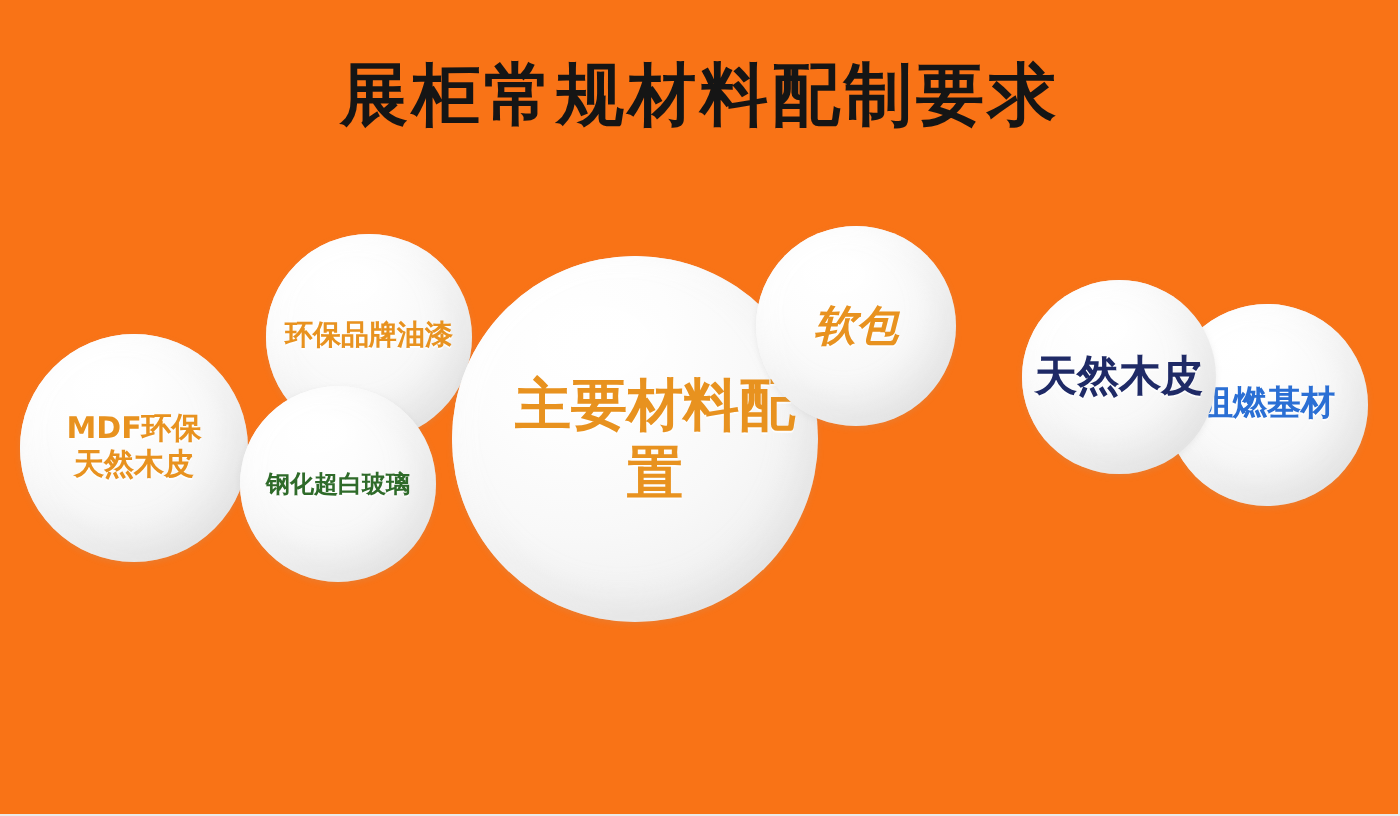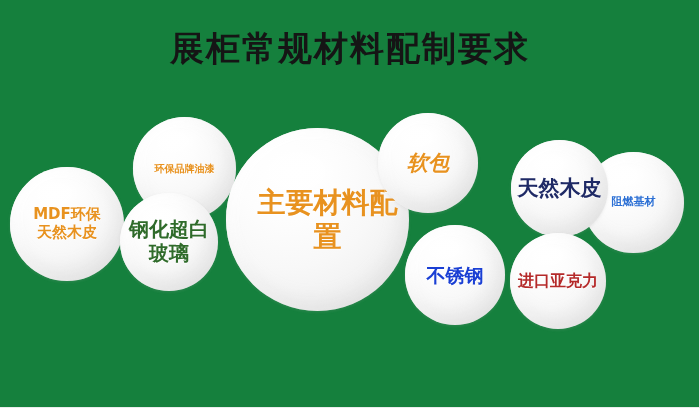--- a/index.html
+++ b/index.html
@@ -8,21 +8,21 @@
     background: #ffffff;
   }
   body {
     font-family: "Liberation Sans", "DejaVu Sans", sans-serif;
   }
 
   #stage {
     position: relative;
     width: 700px;
     height: 408px;
-    background: #15803d;
+    background: #f97316;
     overflow: hidden;
     box-sizing: border-box;
     border-right: 1px solid #ebebeb;
     border-bottom: 1px solid #ebebeb;
   }
 
   
   #title {
     position: absolute;
     left: 0;
@@ -99,38 +99,32 @@
 <div id="stage">
 
   <div id="title">展柜常规材料配制要求</div>
 
   <div id="cluster">
       <div class="bubble" style="left: 10px; top: 167px; width: 114px; height: 114px; z-index: 3;">
         <div class="bubble-label" style="color: rgb(232, 146, 31); font-size: 15px;">MDF环保
 天然木皮</div>
       </div>
       <div class="bubble" style="left: 133px; top: 117px; width: 103px; height: 103px; z-index: 2;">
-        <div class="bubble-label" style="color: rgb(232, 146, 31); font-size: 10px;">环保品牌油漆</div>
+        <div class="bubble-label" style="color: rgb(232, 146, 31); font-size: 14px;">环保品牌油漆</div>
       </div>
       <div class="bubble" style="left: 120px; top: 193px; width: 98px; height: 98px; z-index: 4;">
-        <div class="bubble-label" style="color: rgb(47, 107, 42); font-size: 20px; font-family: Liberation Serif, serif;">钢化超白玻璃</div>
+        <div class="bubble-label" style="color: rgb(47, 107, 42); font-size: 12px; font-family: Liberation Serif, serif;">钢化超白玻璃</div>
       </div>
       <div class="bubble" style="left: 226px; top: 128px; width: 183px; height: 183px; z-index: 5;">
         <div class="bubble-label" style="color: rgb(232, 146, 31); font-size: 28px; margin-left: 20px;">主要材料配置</div>
       </div>
       <div class="bubble" style="left: 378px; top: 113px; width: 100px; height: 100px; z-index: 6; font-style: italic;">
         <div class="bubble-label" style="color: rgb(232, 146, 31); font-size: 21px;">软包</div>
       </div>
       <div class="bubble" style="left: 466px; top: 140px; width: 97px; height: 97px; z-index: 4; margin-left: 45px;">
         <div class="bubble-label" style="color: rgb(31, 42, 102); font-size: 21px;">天然木皮</div>
       </div>
       <div class="bubble" style="left: 583px; top: 152px; width: 101px; height: 101px; z-index: 3;">
-        <div class="bubble-label" style="color: rgb(43, 111, 212); font-size: 11px;">阻燃基材</div>
-      </div>
-      <div class="bubble" style="left: 405px; top: 225px; width: 100px; height: 100px; z-index: 5;">
-        <div class="bubble-label" style="color: rgb(26, 63, 212); font-size: 19px;">不锈钢</div>
-      </div>
-      <div class="bubble" style="left: 510px; top: 233px; width: 96px; height: 96px; z-index: 4;">
-        <div class="bubble-label" style="color: rgb(181, 42, 42); font-size: 16px;">进口亚克力</div>
+        <div class="bubble-label" style="color: rgb(43, 111, 212); font-size: 17px;">阻燃基材</div>
       </div>
     </div>
 
 </div>
 
 </body></html>

